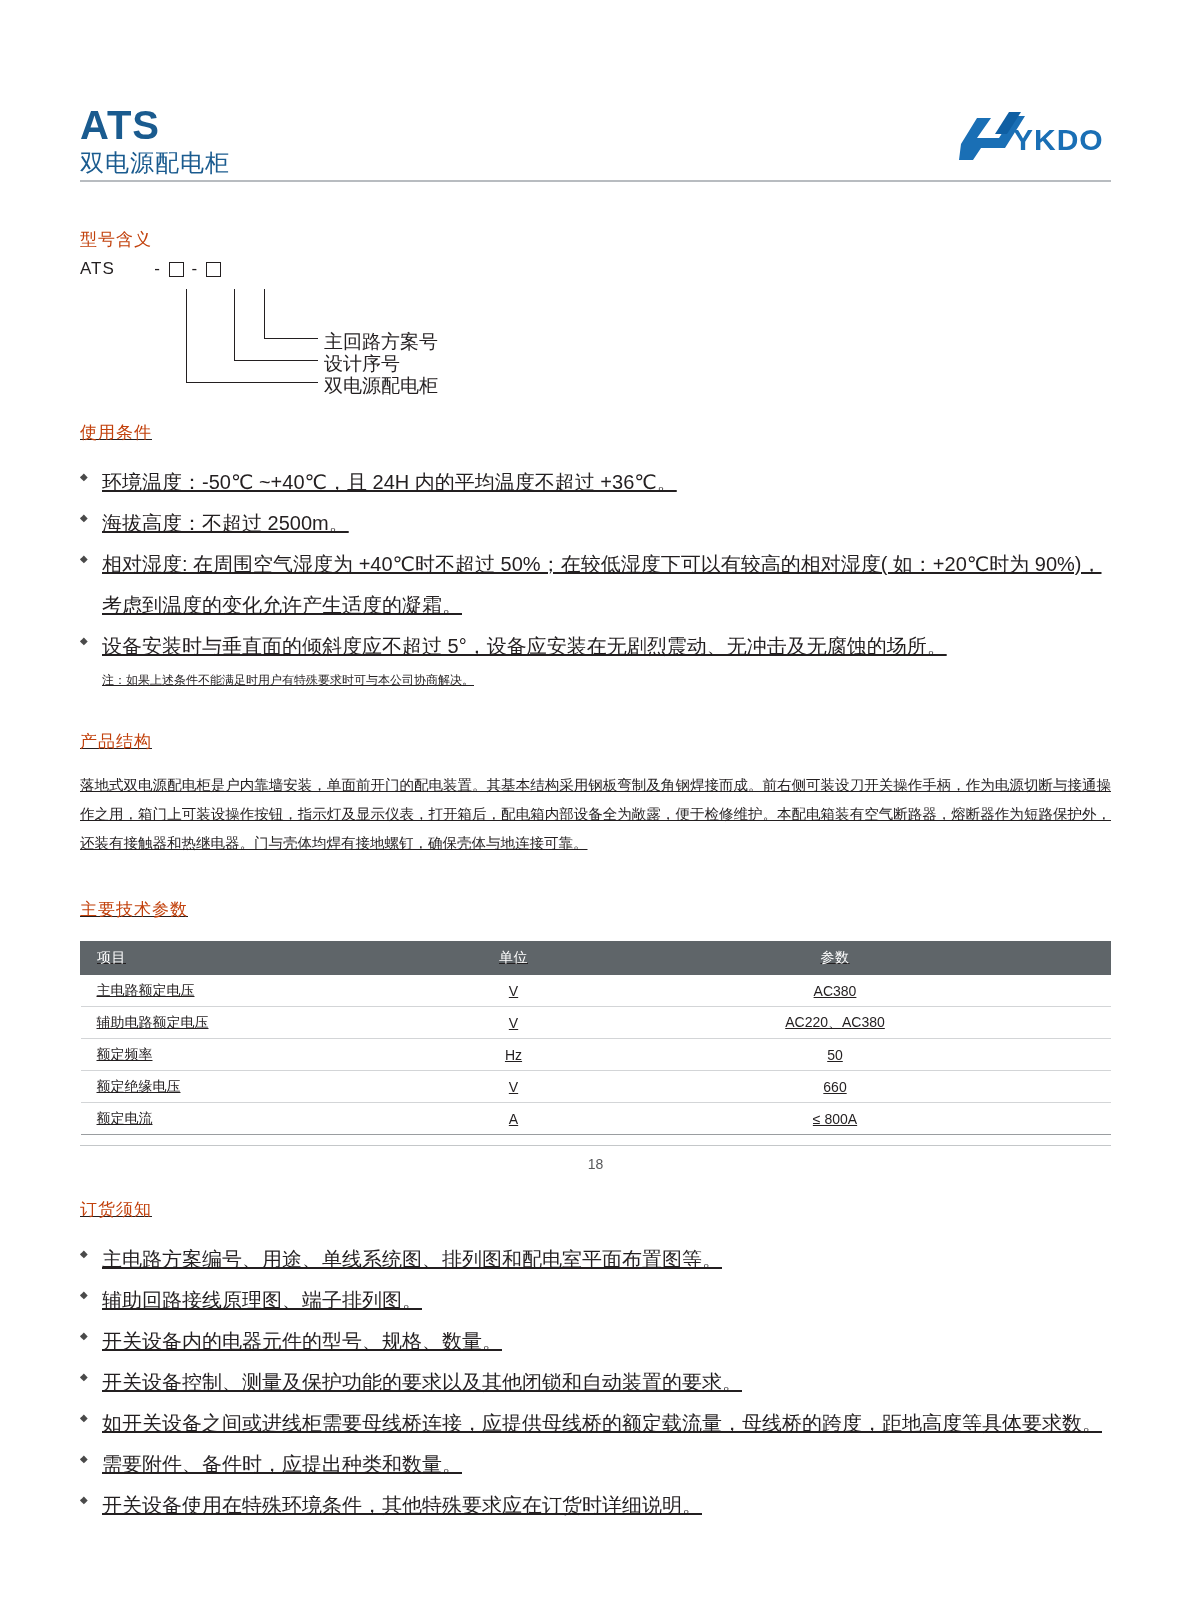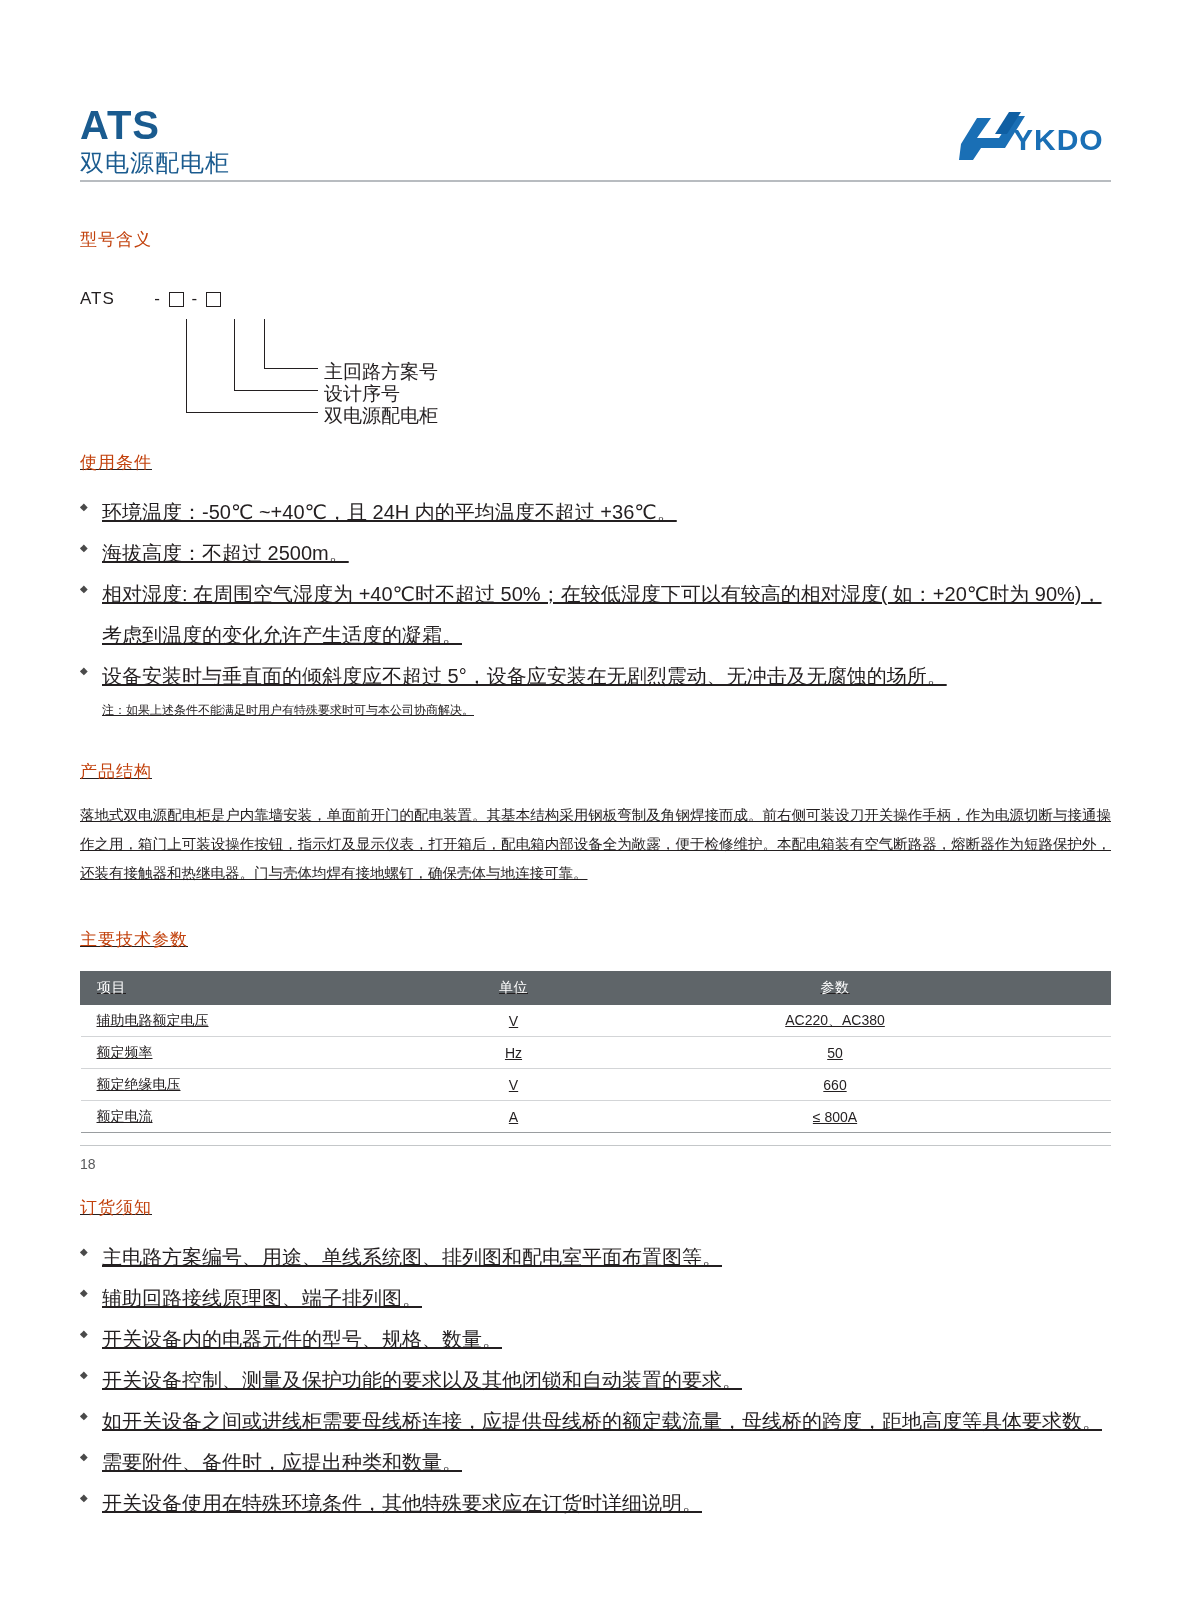--- a/index.html
+++ b/index.html
@@ -66,21 +66,21 @@
     letter-spacing: 1px;
   }
 
   
   .model-area {
     margin-top: 46px;
   }
   .model-diagram {
     position: relative;
     height: 140px;
-    margin-top: 38px;
+    margin-top: 8px;
     text-align: center;
   }
   .model-code {
     font-size: 17px;
     letter-spacing: 1px;
     color: #231f20;
     position: absolute;
     left: 0;
     top: 0;
   }
@@ -176,21 +176,21 @@
   th.c-item { text-align: left; padding-left: 16px; }
 
   
   .footer {
     position: absolute;
     left: 80px;
     right: 80px;
     bottom: 58px;
     border-top: 1px solid #c4c7c9;
     padding-top: 10px;
-    text-align: left;
+    text-align: center;
     font-size: 14px;
     color: #58595b;
   }
 </style>
 </head>
 <body>
 
 <div class="page">
 
   <div class="header">
@@ -256,20 +256,25 @@
     <table class="spec">
       <thead>
         <tr>
           <th class="c-item">项目</th>
           <th>单位</th>
           <th>参数</th>
         </tr>
       </thead>
       <tbody>
         <tr>
+          <td class="c-item">主电路额定电压</td>
+          <td class="c-unit">V</td>
+          <td class="c-param">AC380</td>
+        </tr>
+        <tr>
           <td class="c-item">辅助电路额定电压</td>
           <td class="c-unit">V</td>
           <td class="c-param">AC220、AC380</td>
         </tr>
         <tr>
           <td class="c-item">额定频率</td>
           <td class="c-unit">Hz</td>
           <td class="c-param">50</td>
         </tr>
         <tr>

